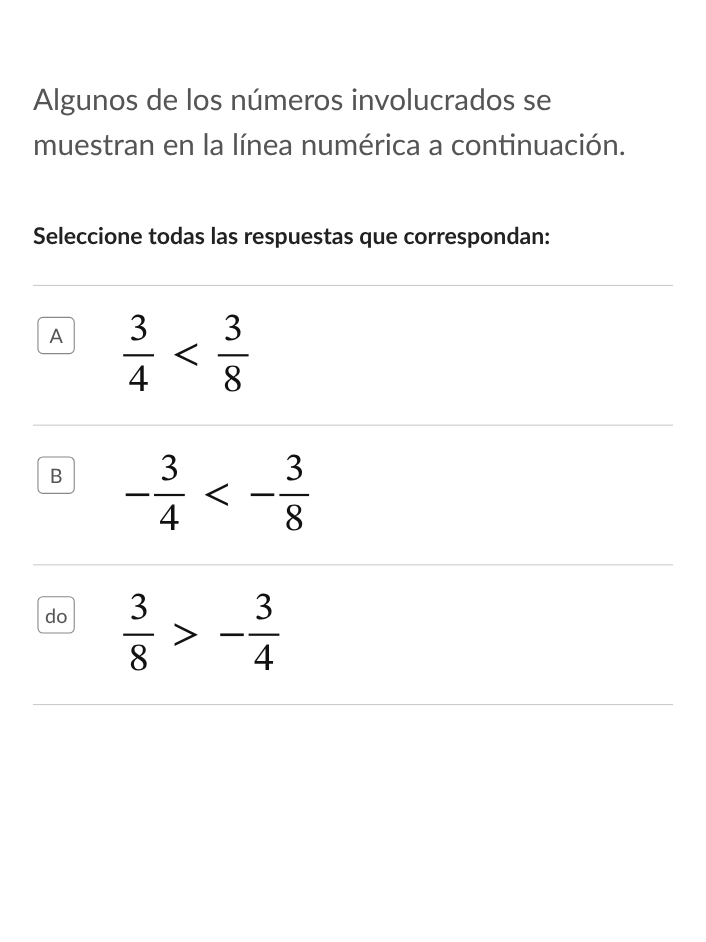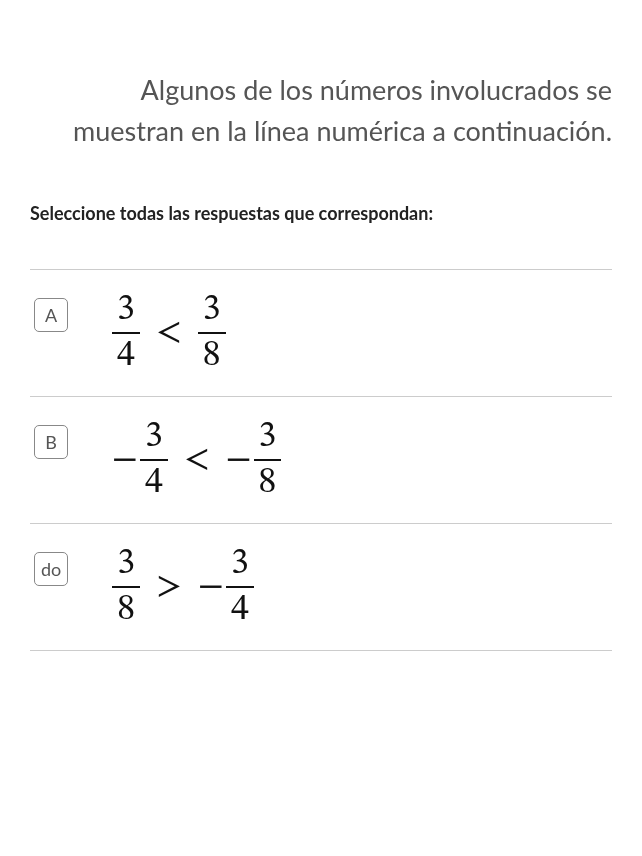--- a/index.html
+++ b/index.html
@@ -15,28 +15,27 @@
     .content {
       padding: 0 30px;
     }
     .intro {
       font-size: 27px;
       color: #555;
       line-height: 1.5;
       margin-top: 70px;
       margin-bottom: 50px;
       font-weight: 400;
-      text-align: right;
     }
     .instruction {
-      font-size: 18px;
+      font-size: 21px;
       color: #222;
       font-weight: 700;
       line-height: 1.35;
-      margin-bottom: 44px;
+      margin-bottom: 30px;
     }
     .options {
       border-top: 1px solid #ccc;
     }
     .option-row {
       display: flex;
       align-items: center;
       padding: 22px 0;
       border-bottom: 1px solid #ccc;
       min-height: 120px;

